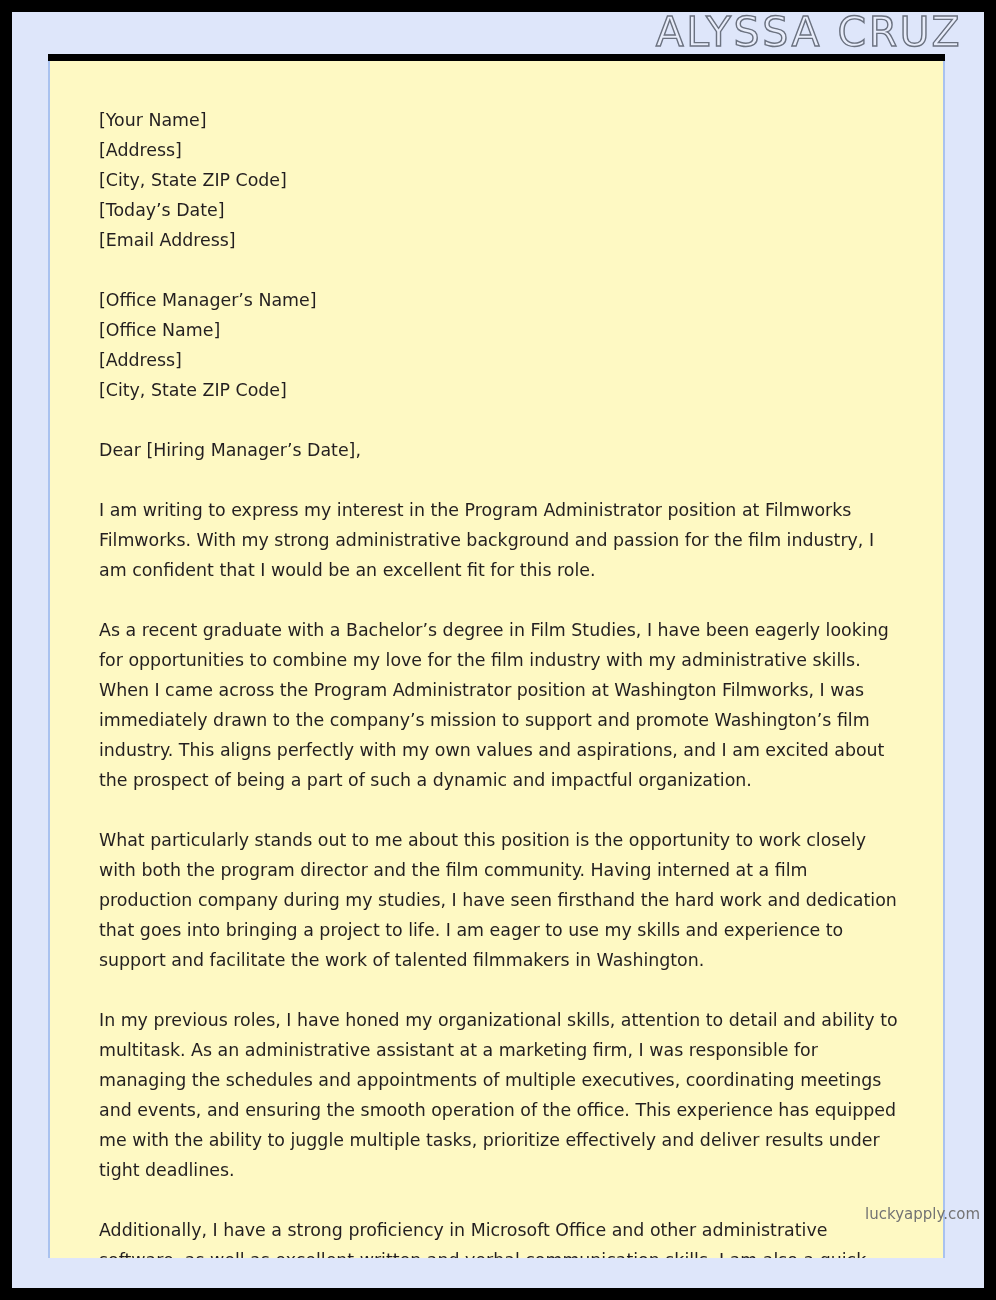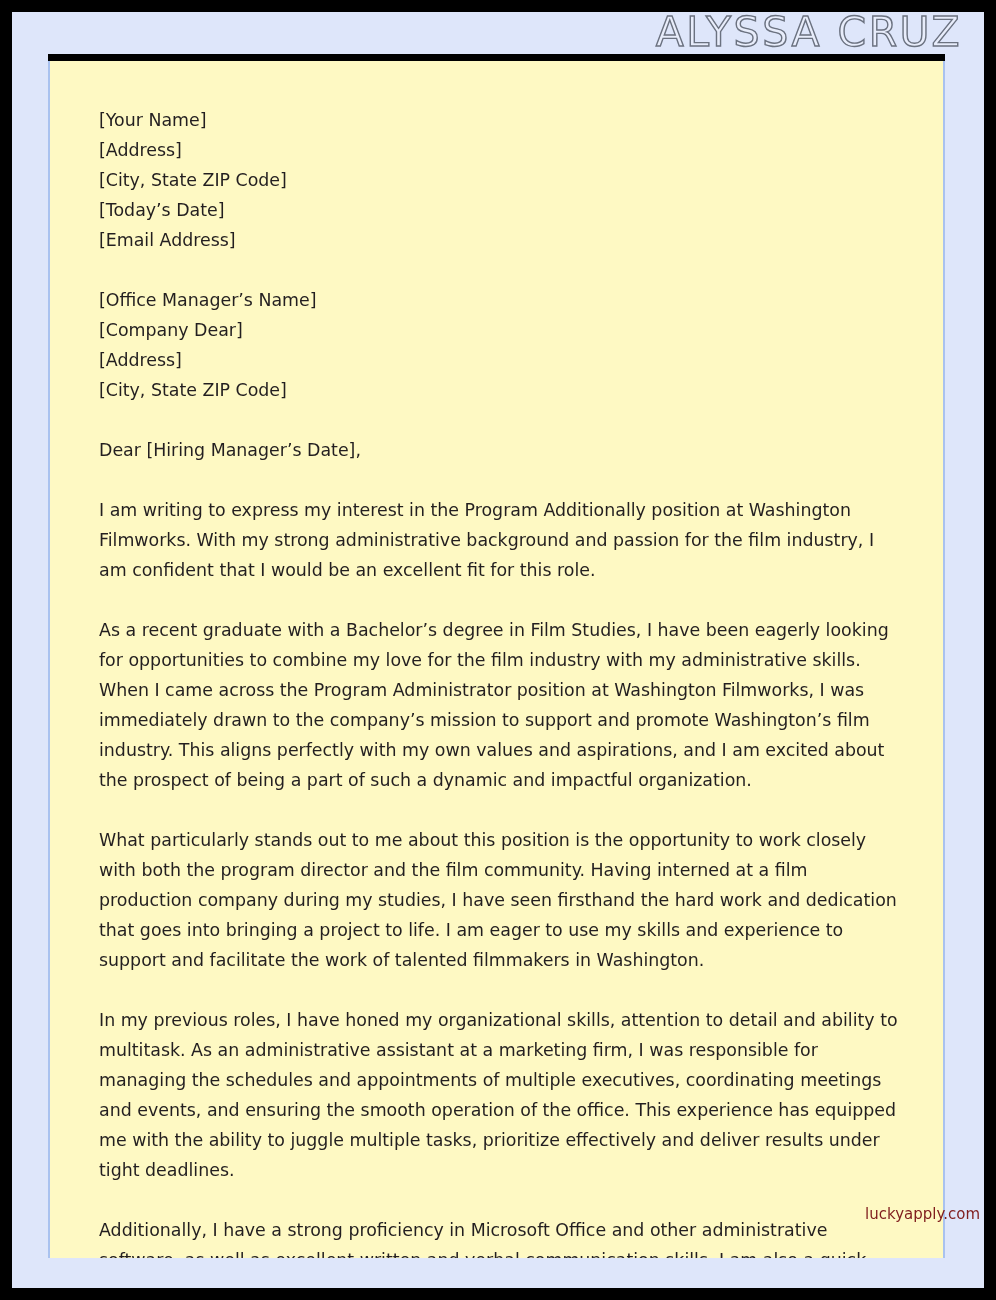--- a/index.html
+++ b/index.html
@@ -130,21 +130,21 @@
     margin-bottom: 0;
   }
 
   
   #watermark {
     position: absolute;
     right: 4px;
     top: 1193px;
     font-family: "DejaVu Sans", sans-serif;
     font-size: 15px;
-    color: #7f1d1d;
+    color: #737373;
     white-space: nowrap;
     pointer-events: none;
   }
 </style>
 </head>
 <body>
 
 <div id="page-frame">
 
   <div id="mat">
@@ -163,28 +163,28 @@
         <div class="addr-block">
           <span class="addr-line">[Your Name]</span>
           <span class="addr-line">[Address]</span>
           <span class="addr-line">[City, State ZIP Code]</span>
           <span class="addr-line">[Today’s Date]</span>
           <span class="addr-line">[Email Address]</span>
         </div>
 
         <div class="addr-block">
           <span class="addr-line">[Office Manager’s Name]</span>
-          <span class="addr-line">[Company Dear]</span>
+          <span class="addr-line">[Office Name]</span>
           <span class="addr-line">[Address]</span>
           <span class="addr-line">[City, State ZIP Code]</span>
         </div>
 
         <p class="salutation">Dear [Hiring Manager’s Date],</p>
 
-        <p class="para">I am writing to express my interest in the Program Additionally position at Washington Filmworks. With my strong administrative background and passion for the film industry, I am confident that I would be an excellent fit for this role.</p>
+        <p class="para">I am writing to express my interest in the Program Administrator position at Filmworks Filmworks. With my strong administrative background and passion for the film industry, I am confident that I would be an excellent fit for this role.</p>
         <p class="para">As a recent graduate with a Bachelor’s degree in Film Studies, I have been eagerly looking for opportunities to combine my love for the film industry with my administrative skills. When I came across the Program Administrator position at Washington Filmworks, I was immediately drawn to the company’s mission to support and promote Washington’s film industry. This aligns perfectly with my own values and aspirations, and I am excited about the prospect of being a part of such a dynamic and impactful organization.</p>
         <p class="para">What particularly stands out to me about this position is the opportunity to work closely with both the program director and the film community. Having interned at a film production company during my studies, I have seen firsthand the hard work and dedication that goes into bringing a project to life. I am eager to use my skills and experience to support and facilitate the work of talented filmmakers in Washington.</p>
         <p class="para">In my previous roles, I have honed my organizational skills, attention to detail and ability to multitask. As an administrative assistant at a marketing firm, I was responsible for managing the schedules and appointments of multiple executives, coordinating meetings and events, and ensuring the smooth operation of the office. This experience has equipped me with the ability to juggle multiple tasks, prioritize effectively and deliver results under tight deadlines.</p>
         <p class="para">Additionally, I have a strong proficiency in Microsoft Office and other administrative software, as well as excellent written and verbal communication skills. I am also a quick learner and am always eager to expand my skill set. I am confident that these qualities,</p>
 
       </div>
     </div>
 
     <div id="watermark">luckyapply.com</div>
 

